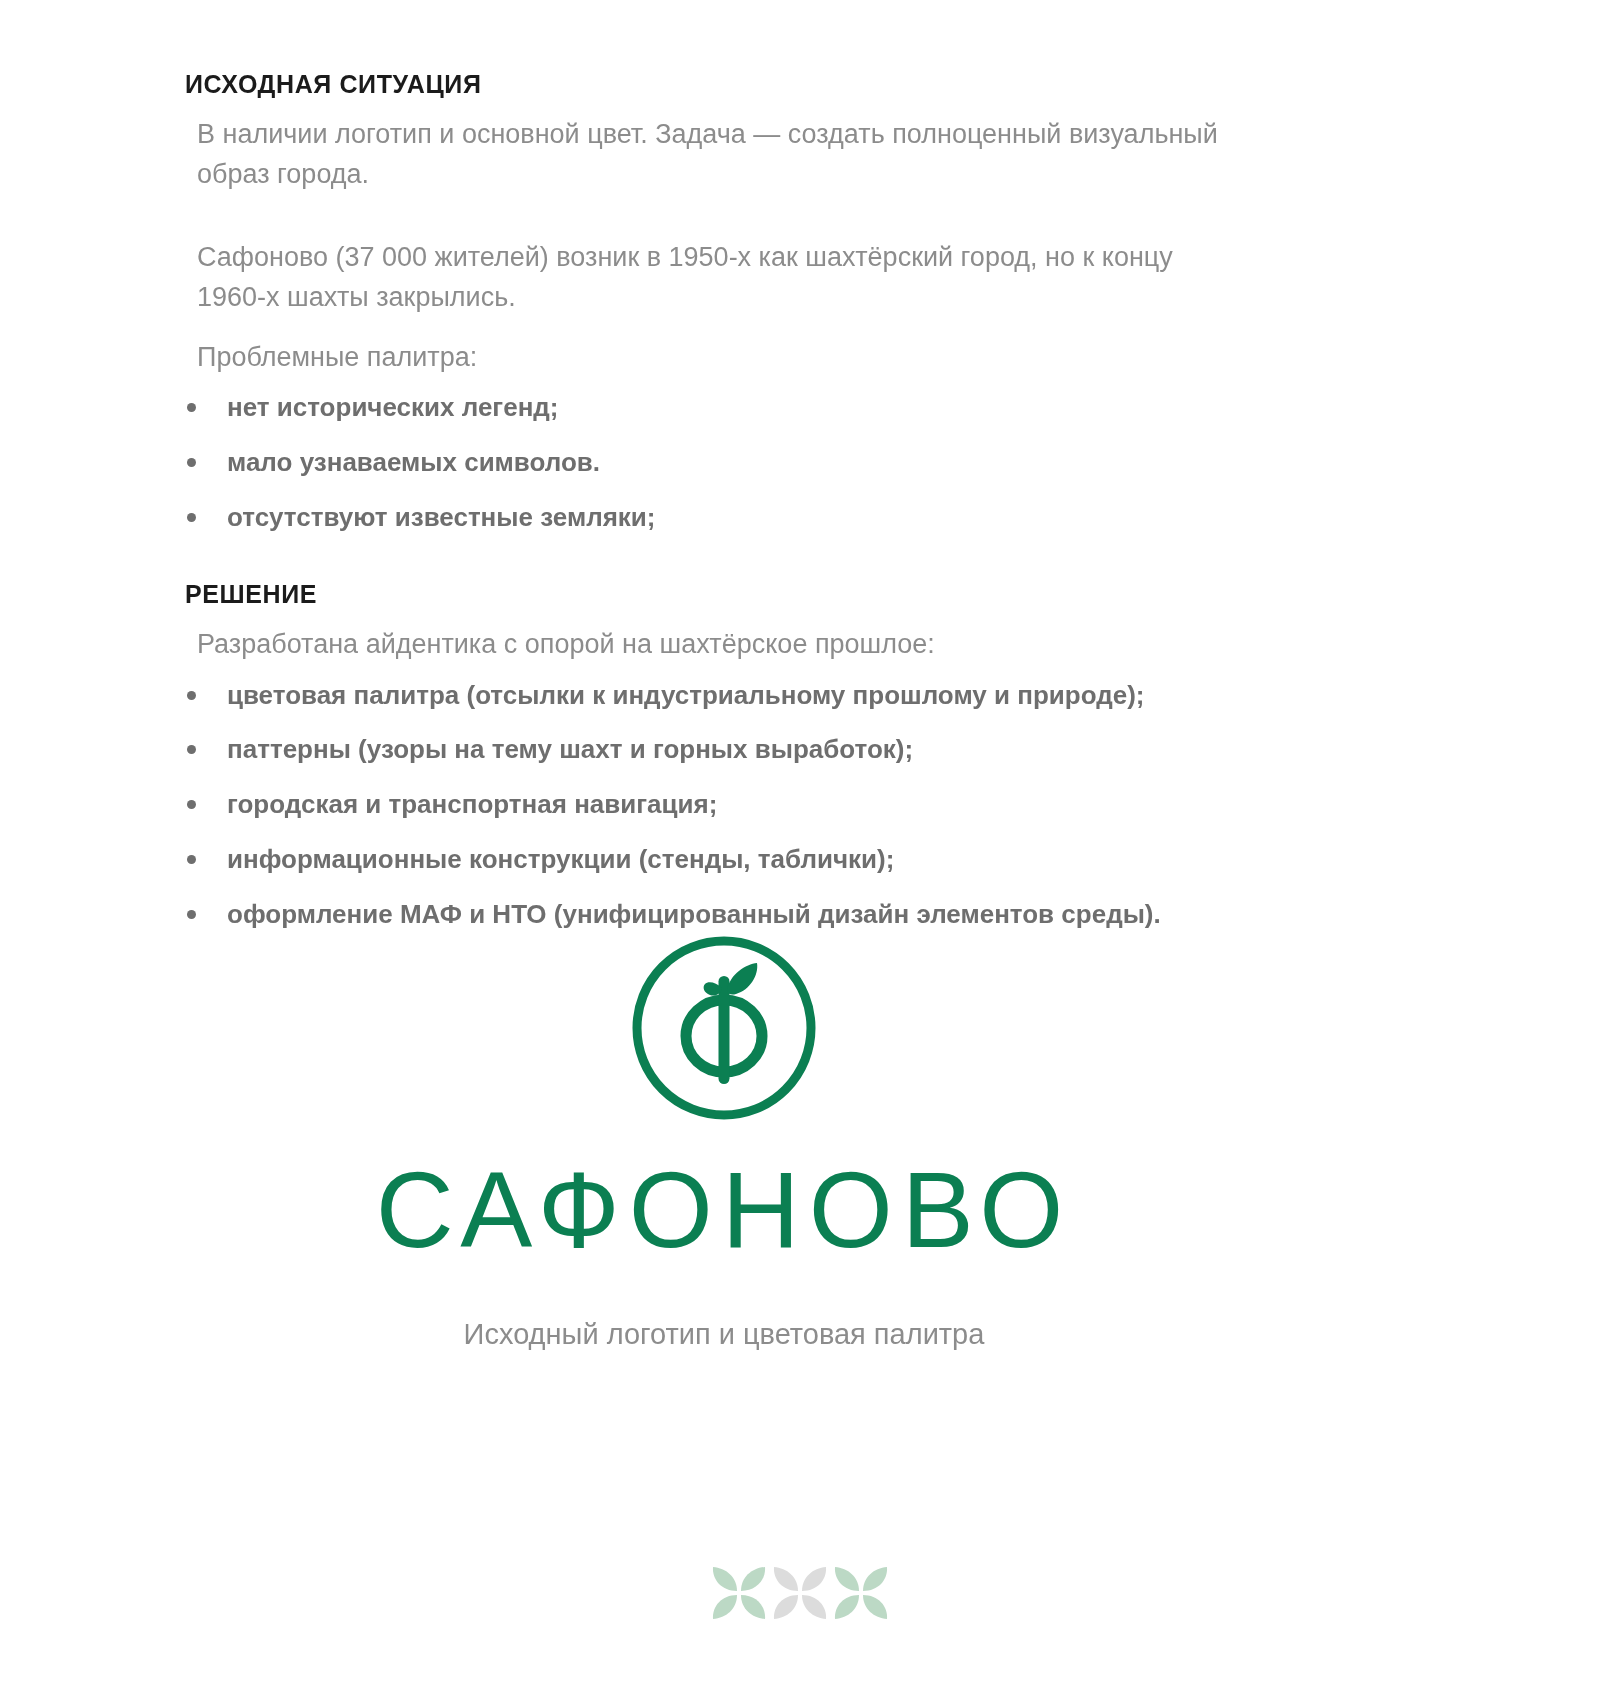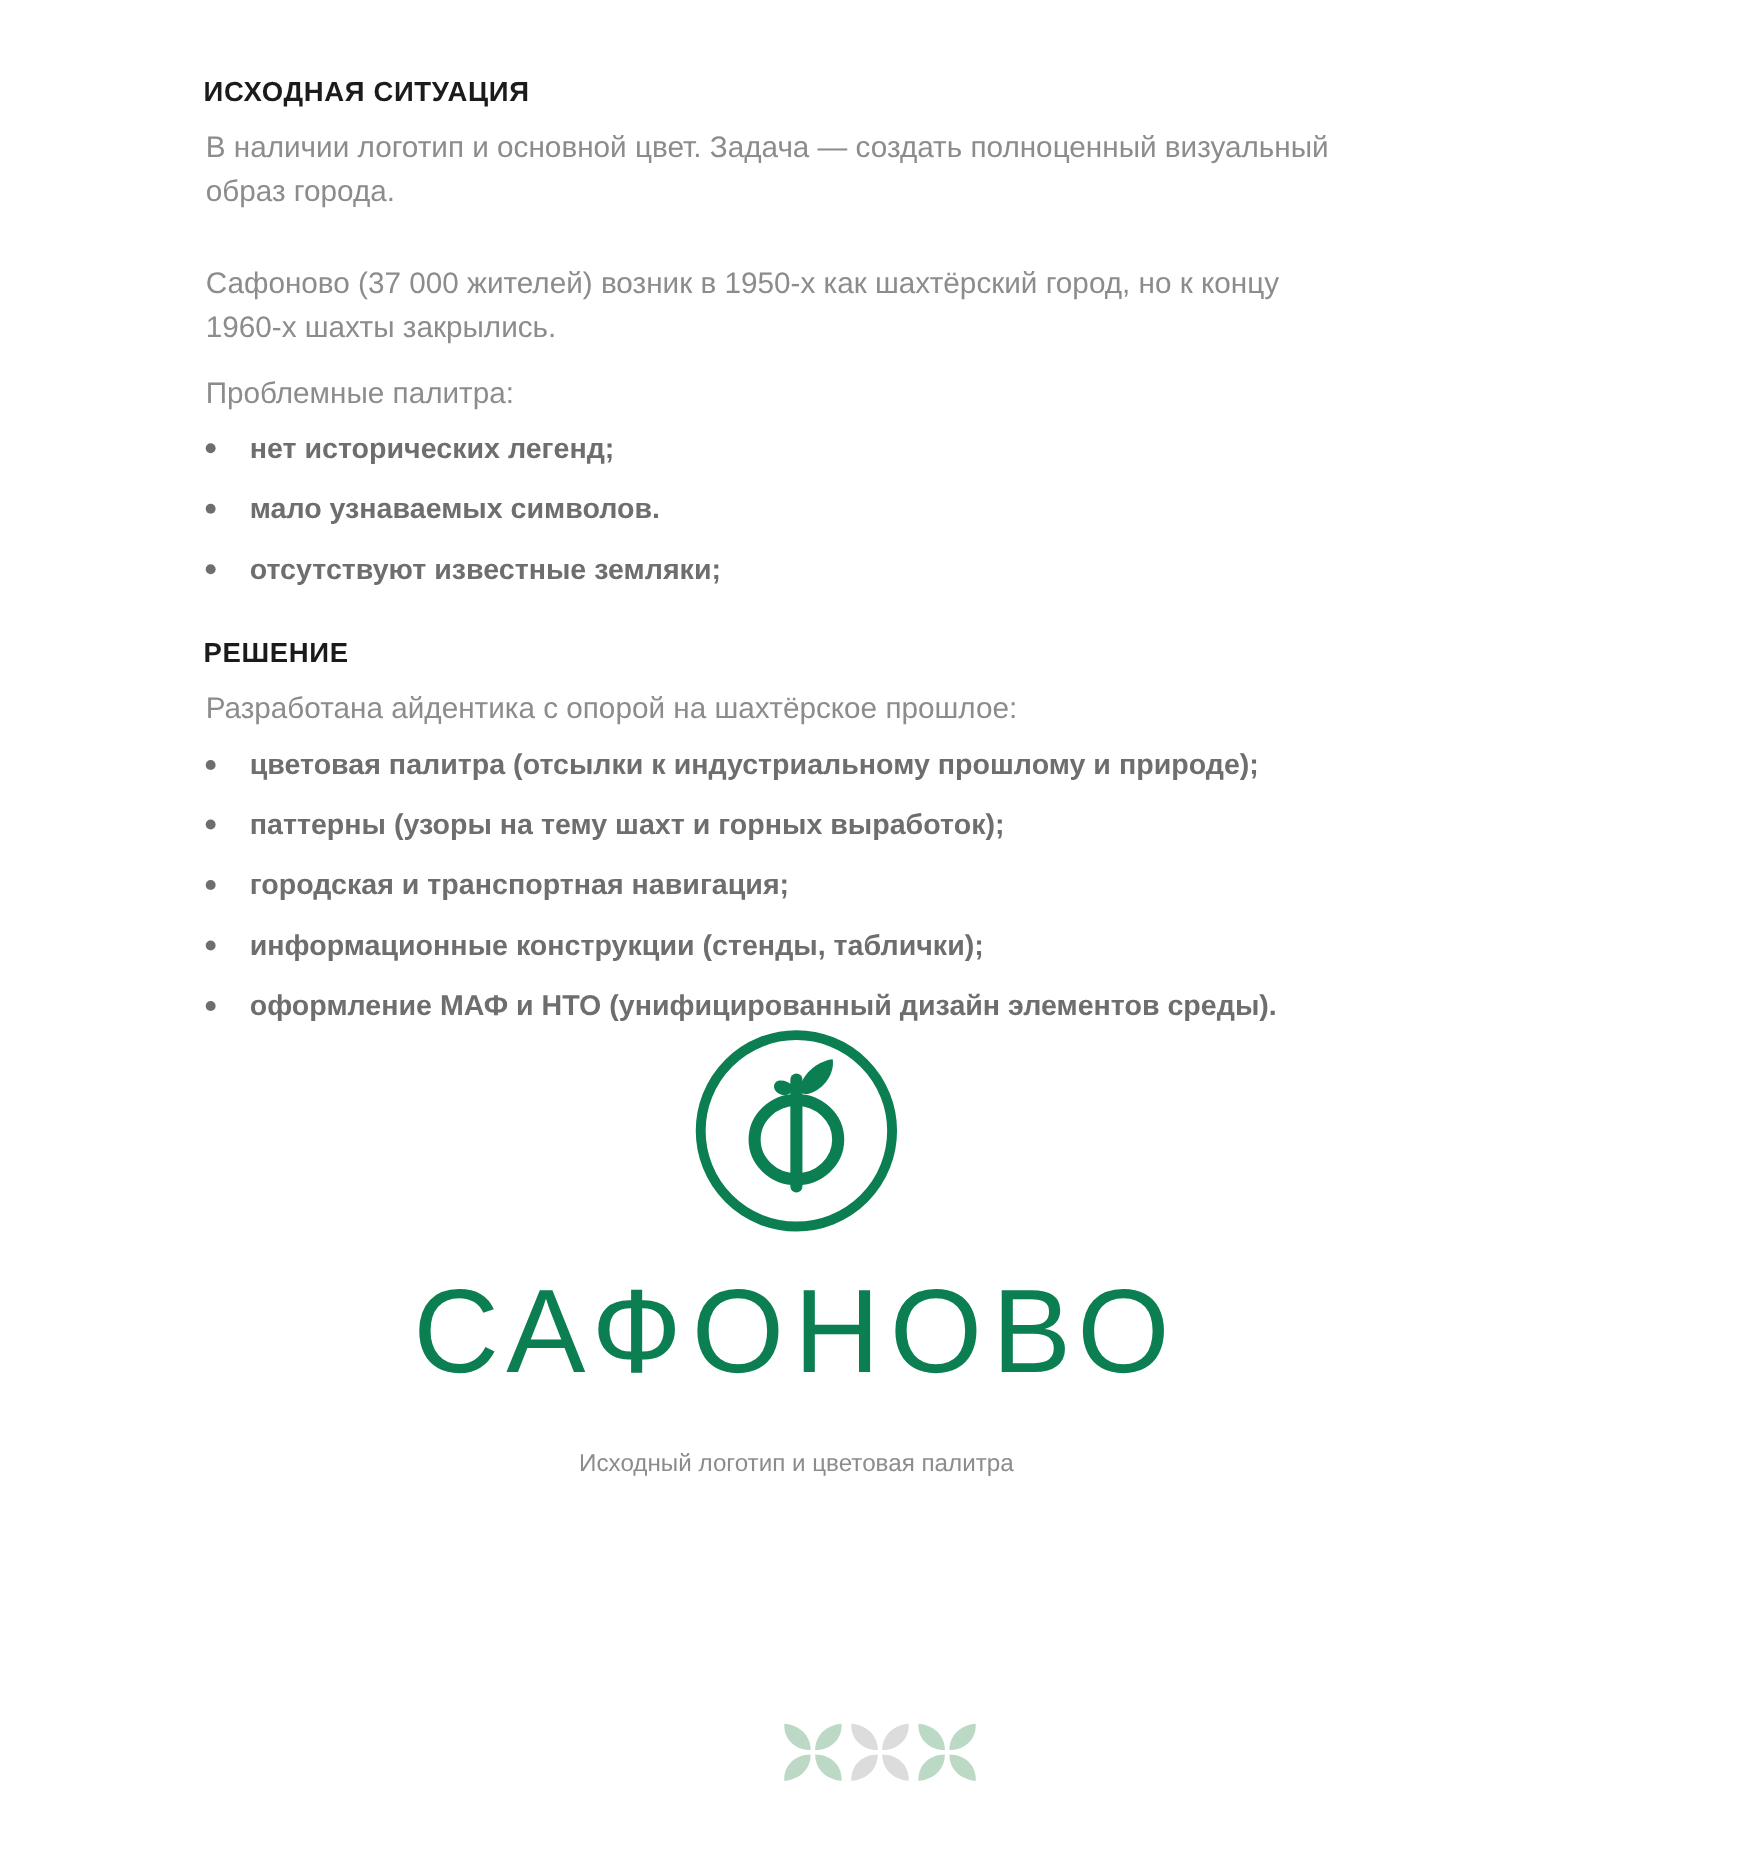--- a/index.html
+++ b/index.html
@@ -46,21 +46,21 @@
     margin: 0 0 16px 0;
     line-height: 1.2;
   }
 
   
   .sec-body {
     font-size: 27px;
     font-weight: 400;
     color: #8c8c8c;
     line-height: 1.47;
-    margin: 2px;
+    margin: 12px;
     max-width: 1030px;
   }
   .sec-body + .sec-body {
     margin-top: 20px;
   }
 
   
   .bullets {
     list-style: none;
     margin: 14px 0 0 0;
@@ -106,21 +106,21 @@
     font-size: 108px;
     font-weight: 300;
     letter-spacing: 9px;
     color: #0b7f52;
     line-height: 1;
     white-space: nowrap;
   }
   .logo-caption {
     display: block;
     margin: 52px auto 0 auto;
-    font-size: 22px;
+    font-size: 29px;
     font-weight: 400;
     color: #8c8c8c;
     line-height: 1.3;
   }
 
   
   .ornament {
     position: absolute;
     left: 0;
     top: 1555px;

